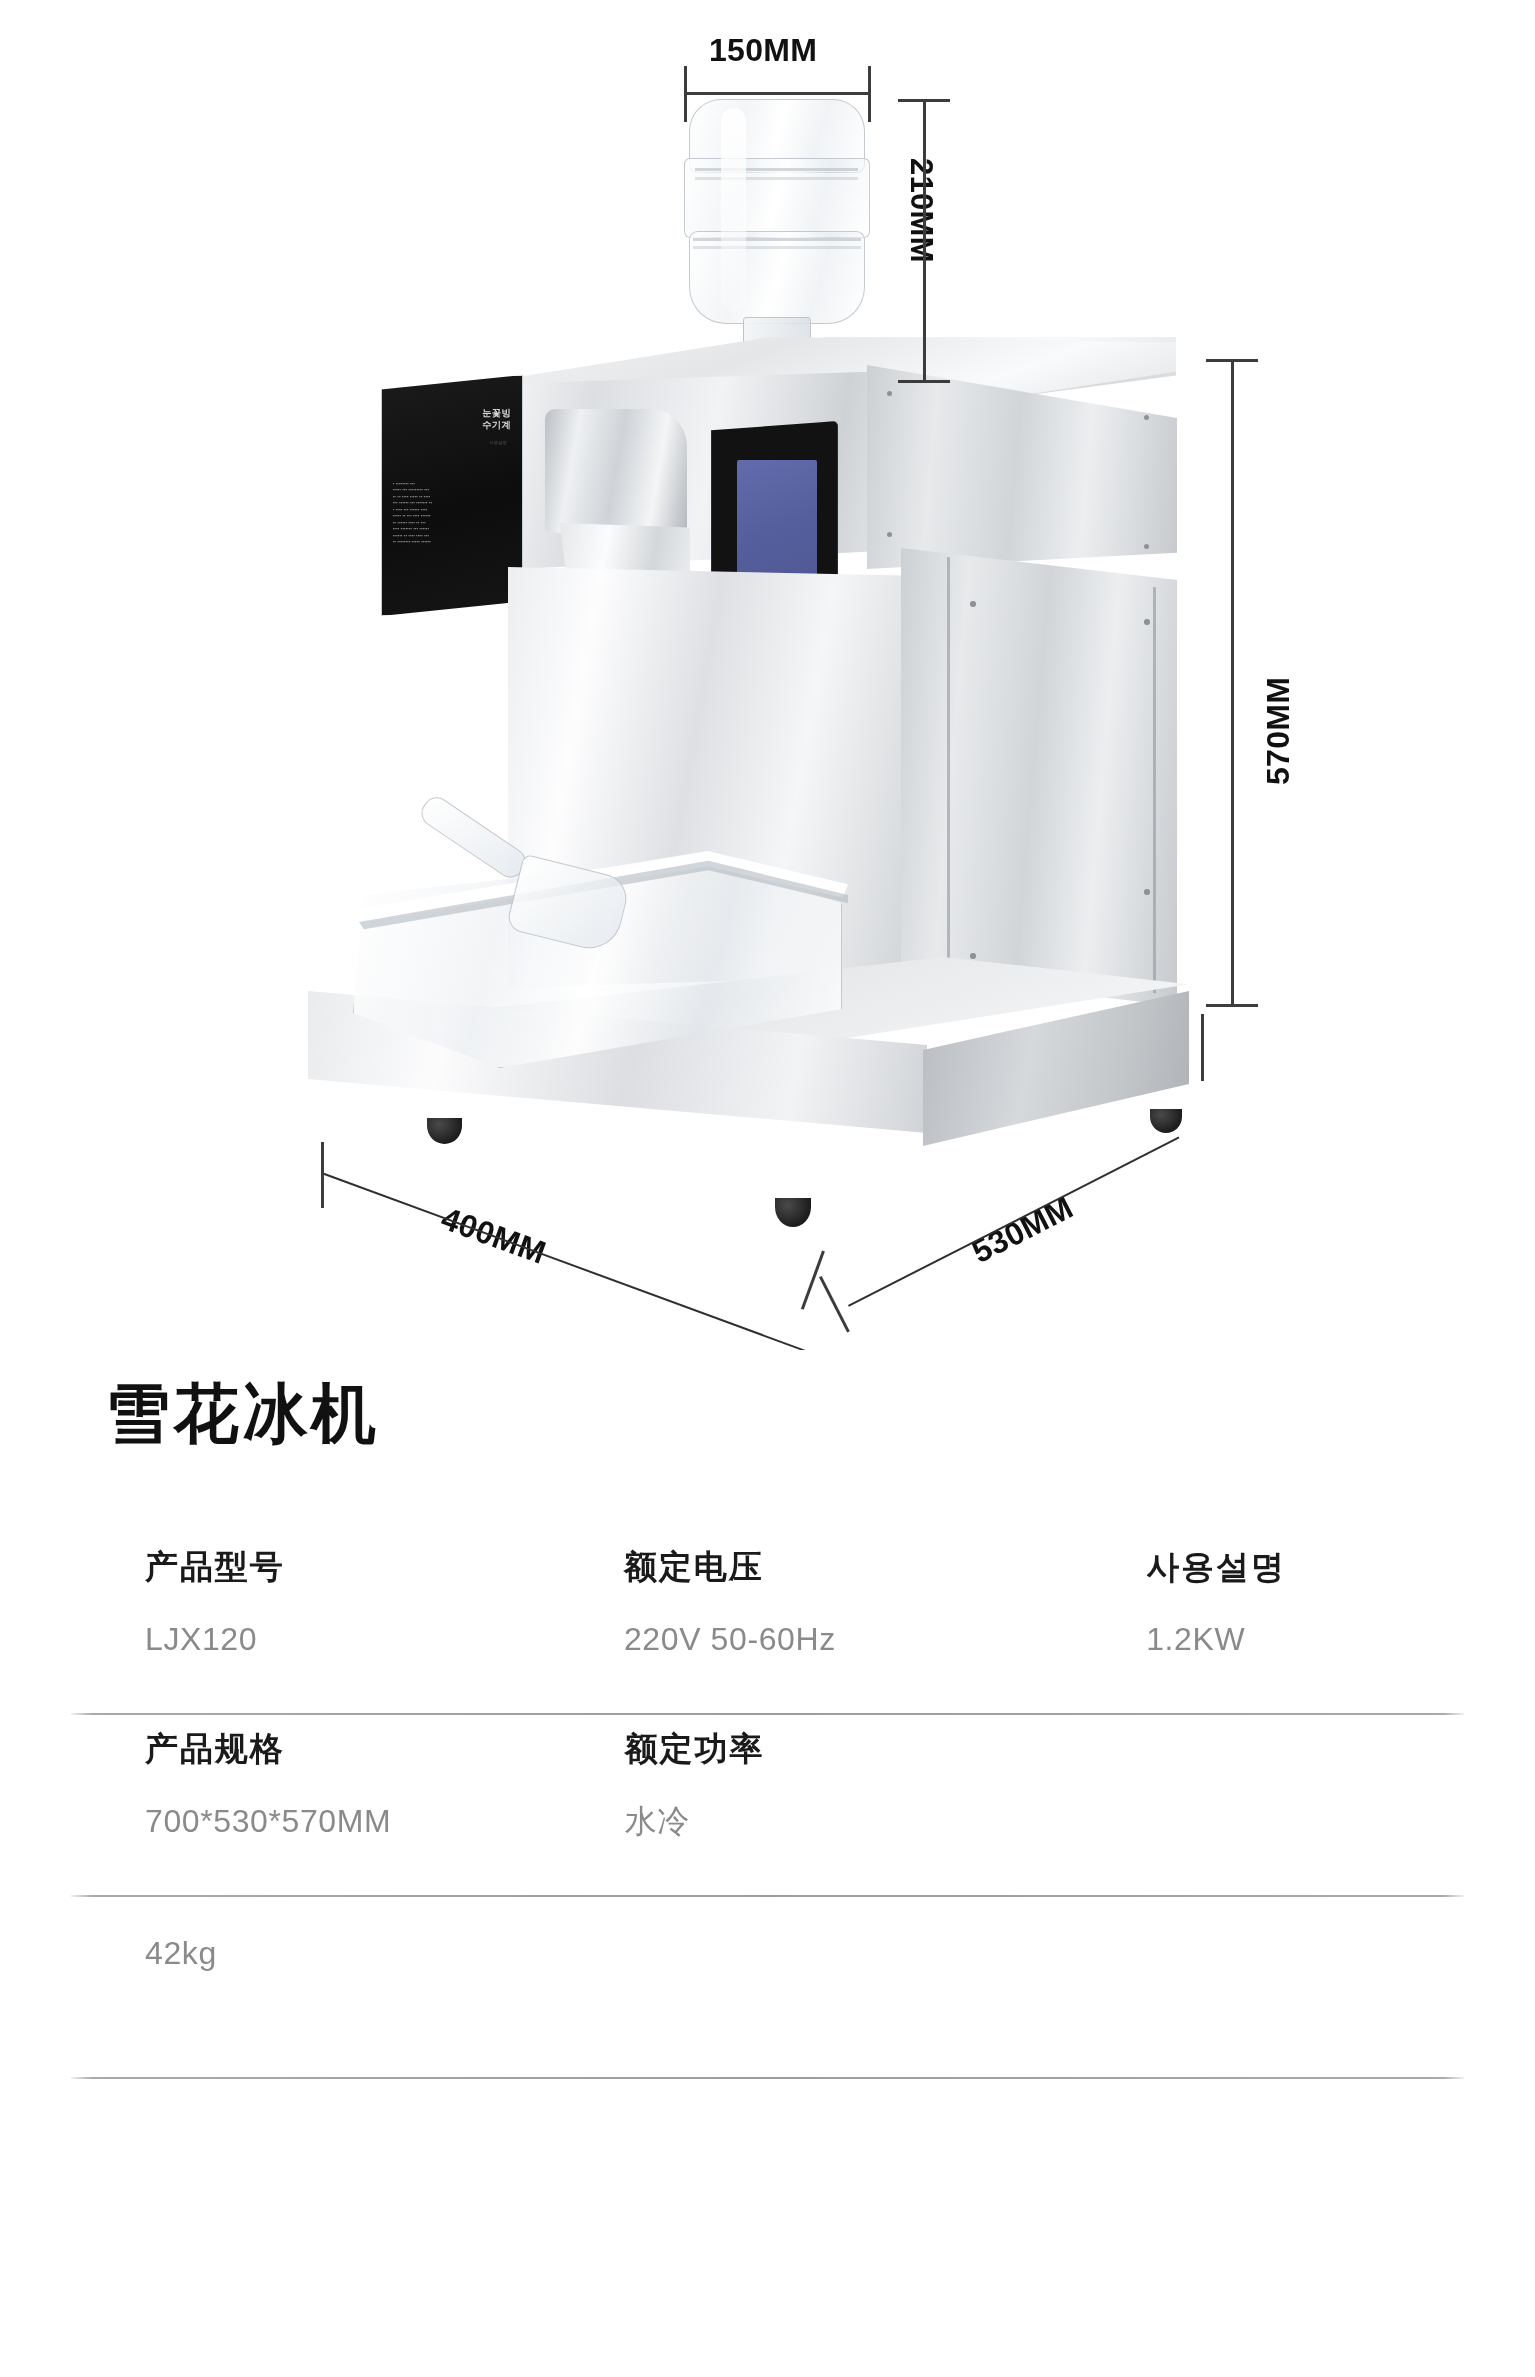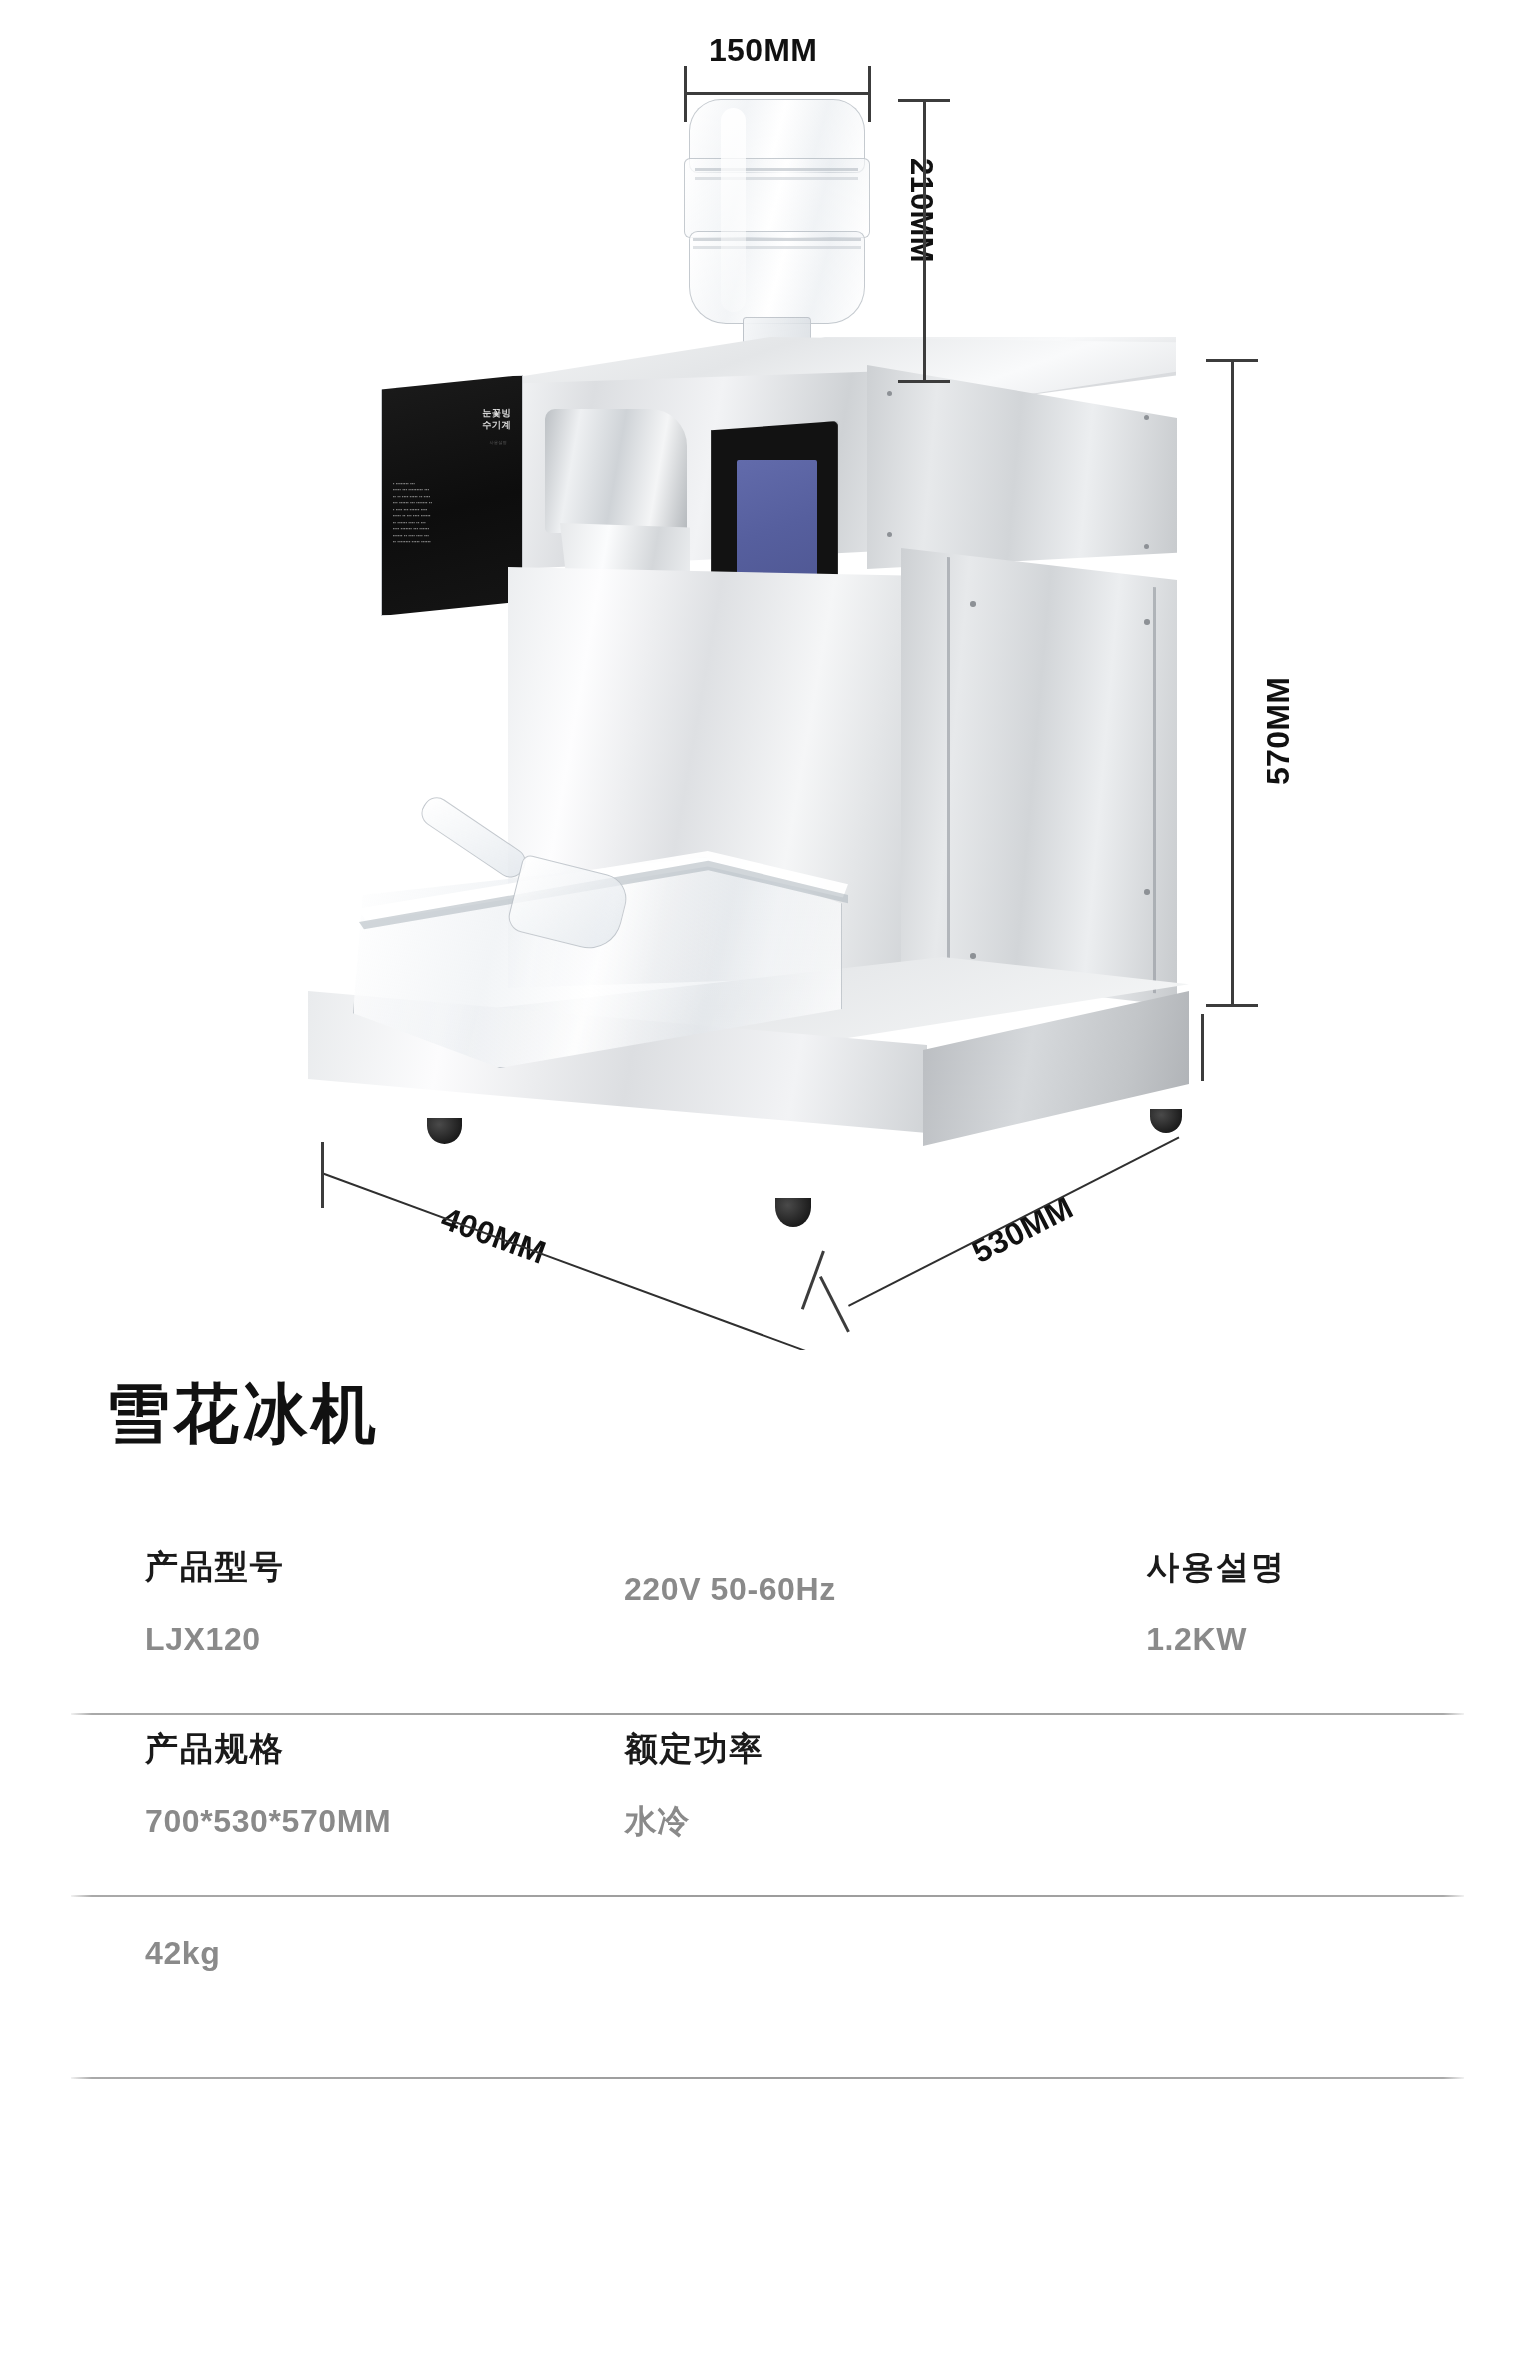--- a/index.html
+++ b/index.html
@@ -150,21 +150,21 @@
     font-weight: 700;
     color: #1a1a1a;
     letter-spacing: 1.9px;
     line-height: 1;
     margin-top: 17.3px;
     white-space: nowrap;
   }
 
   .spec-value {
     font-size: 32px;
-    font-weight: 700;
+    font-weight: 400;
     color: #8a8a8a;
     letter-spacing: 0.6px;
     line-height: 1;
     margin-top: 40px;
     white-space: nowrap;
   }
 
   .spec-divider {
     height: 1.9px;
     margin: 0 71px;
@@ -326,20 +326,21 @@
     <h1 class="product-title">雪花冰机</h1>
 
     <div class="spec-grid">
 
       <div class="spec-row">
         <div class="spec-cell c1">
           <div class="spec-label">产品型号</div>
           <div class="spec-value">LJX120</div>
         </div>
         <div class="spec-cell c2">
+          <div class="spec-label">额定电压</div>
           <div class="spec-value">220V 50-60Hz</div>
         </div>
         <div class="spec-cell c3">
           <div class="spec-label">사용설명</div>
           <div class="spec-value">1.2KW</div>
         </div>
       </div>
 
       <div class="spec-divider"></div>
 

